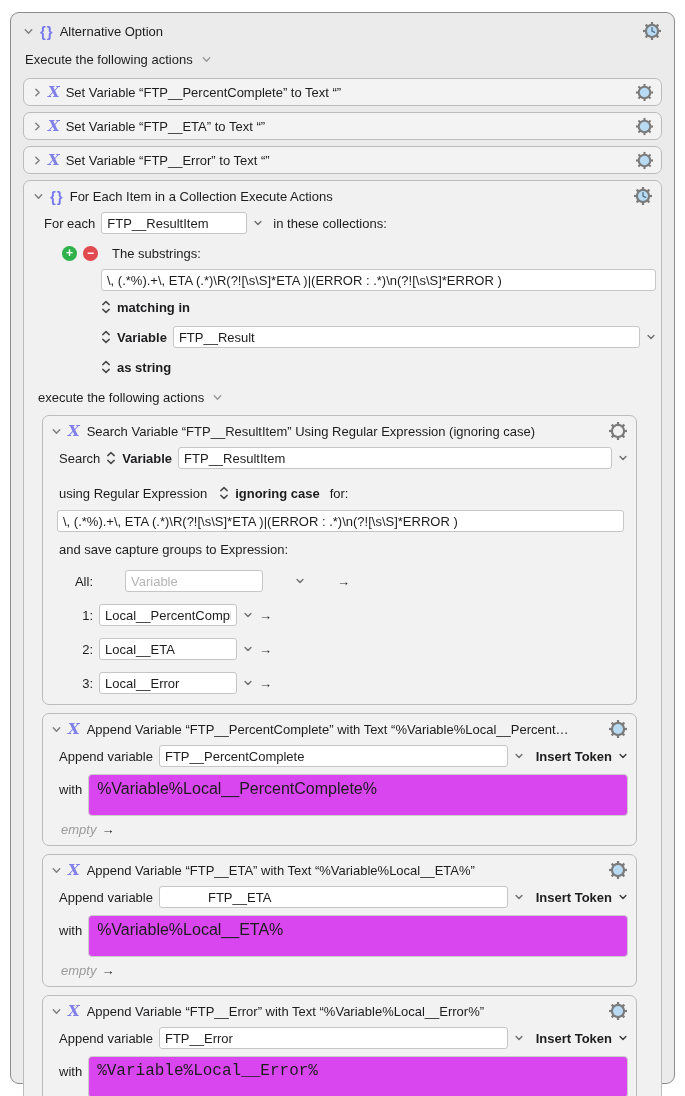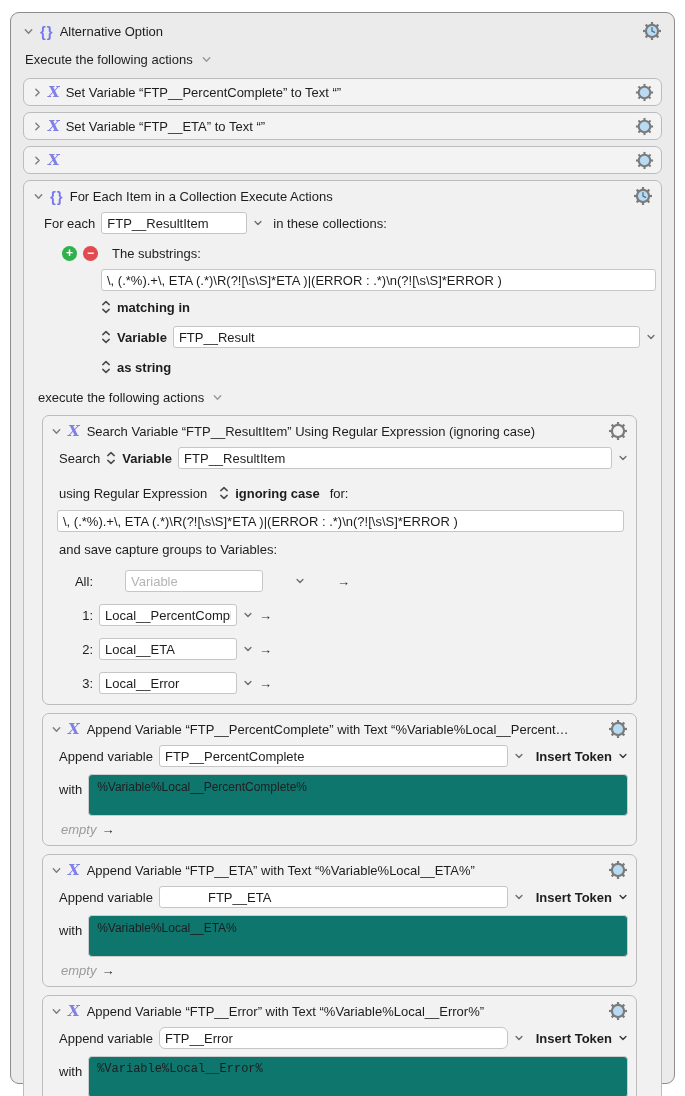--- a/index.html
+++ b/index.html
@@ -17,22 +17,22 @@
   .fe{padding:2px 0 8px 0;}
   .fe-hdr{display:flex;align-items:center;gap:6px;height:26px;padding:0 8px 0 9px;}
   .row{display:flex;align-items:center;gap:6px;min-height:22px;margin-bottom:4px;}
   .b{font-weight:bold;}
   .braces{color:#7878ee;font-weight:bold;font-size:15px;letter-spacing:1px;line-height:1;}
   .script-x{color:#8080e8;font-family:"DejaVu Serif",serif;font-style:italic;font-weight:bold;
             font-size:15px;line-height:1;margin-right:1px;}
   .tfield{height:22px;box-sizing:border-box;border:1px solid #c6c6c6;border-radius:3px;background:#fff;
           padding:0 5px;font-family:"Liberation Sans",sans-serif;font-size:13px;color:#1d1d1f;}
   .tfield::placeholder{color:#b4b4b4;}
-  .tarea{box-sizing:border-box;border:1px solid #cccccc;border-radius:4px;background:#0f766e;resize:none;
-         padding:5px 8px;font-family:"Liberation Sans",sans-serif;font-size:12px;color:#1d1d1f;height:42px;}
+  .tarea{box-sizing:border-box;border:1px solid #cccccc;border-radius:4px;background:#d946ef;resize:none;
+         padding:5px 8px;font-family:"Liberation Sans",sans-serif;font-size:16px;color:#1d1d1f;height:42px;}
   .circle-btn{width:15px;height:15px;border-radius:50%;display:inline-flex;align-items:center;
               justify-content:center;color:#fff;font-size:12px;font-weight:bold;line-height:1;}
   .plus{background:#2fb24c;}
   .minus{background:#e14b50;}
   .empty-row{display:flex;align-items:center;gap:5px;margin:6px 0 2px 0;}
   .empty-lbl{color:#9b9b9b;font-style:italic;}
   .goto-arrow{color:#2d2d2d;font-weight:bold;}
   .inner-box{margin:0 24px 8px 18px;background:#f2f2f2;border:1px solid #bcbcbc;border-radius:7px;
              padding:2px 8px 6px 8px;}
   .ib-hdr{display:flex;align-items:center;gap:6px;height:26px;}
@@ -106,20 +106,21 @@
           </g>
         <circle cx="10" cy="10" r="7.2" fill="#7b7b7b"></circle>
           <circle cx="10" cy="10" r="5" fill="#b8daf2"></circle>
       </svg>
     </div>
     <div class="action-row">
       <svg width="11" height="11" viewBox="0 0 12 12">
           <path d="M4.2 2.5 L7.8 6 L4.2 9.5" fill="none" stroke="#7e7e7e" stroke-width="1.6" stroke-linecap="round" stroke-linejoin="round"></path>
         </svg>
       <span class="script-x">X</span>
+      <span class="title-txt">Set Variable “FTP__Error” to Text “”</span>
       <span class="spacer"></span>
       <svg width="19" height="19" viewBox="0 0 20 20">
         <g fill="#7b7b7b">
             <rect x="8.9" y="1" width="2.2" height="18"></rect>
             <rect x="8.9" y="1" width="2.2" height="18" transform="rotate(45 10 10)"></rect>
             <rect x="8.9" y="1" width="2.2" height="18" transform="rotate(90 10 10)"></rect>
             <rect x="8.9" y="1" width="2.2" height="18" transform="rotate(135 10 10)"></rect>
           </g>
         <circle cx="10" cy="10" r="7.2" fill="#7b7b7b"></circle>
           <circle cx="10" cy="10" r="5" fill="#b8daf2"></circle>
@@ -238,21 +239,21 @@
               <path d="M1.8 4.6 L5 1.6 L8.2 4.6" fill="none" stroke="#4a4a4a" stroke-width="1.5" stroke-linecap="round" stroke-linejoin="round"></path>
               <path d="M1.8 9.4 L5 12.4 L8.2 9.4" fill="none" stroke="#4a4a4a" stroke-width="1.5" stroke-linecap="round" stroke-linejoin="round"></path>
             </svg>
           <span class="b">ignoring case</span>
           <span style="margin-left:4px;">for:</span>
         </div>
         <div class="row" style="margin-left:6px;margin-right:4px;">
           <input class="tfield" style="flex: 1 1 0%;" value="\, (.*%).+\, ETA (.*)\R(?![\s\S]*ETA )|(ERROR : .*)\n(?![\s\S]*ERROR )">
         </div>
         <div class="row" style="margin-left:8px;height:26px;">
-          <span>and save capture groups to Variables:</span>
+          <span>and save capture groups to Expression:</span>
         </div>
         <div class="row" style="margin-left:8px;height:30px;gap:32px;">
           <span style="width:34px;text-align:right;">All:</span>
           <input class="tfield" style="width: 138px;" placeholder="Variable">
           <svg width="10" height="10" viewBox="0 0 12 12">
               <path d="M2.5 4.2 L6 7.8 L9.5 4.2" fill="none" stroke="#6f6f6f" stroke-width="1.7" stroke-linecap="round" stroke-linejoin="round"></path>
             </svg>
           <span class="goto-arrow">→</span>
         </div>
         <div class="row" style="margin-left:8px;height:30px;">
@@ -375,21 +376,21 @@
                 <rect x="8.9" y="1" width="2.2" height="18" transform="rotate(45 10 10)"></rect>
                 <rect x="8.9" y="1" width="2.2" height="18" transform="rotate(90 10 10)"></rect>
                 <rect x="8.9" y="1" width="2.2" height="18" transform="rotate(135 10 10)"></rect>
               </g>
             <circle cx="10" cy="10" r="7.2" fill="#7b7b7b"></circle>
               <circle cx="10" cy="10" r="5" fill="#b8daf2"></circle>
           </svg>
         </div>
         <div class="row" style="margin-left:8px;height:28px;">
           <span>Append variable</span>
-          <input class="tfield" style="flex: 1 1 0%; border-radius: 6px;" value="FTP__Error">
+          <input class="tfield" style="flex: 1 1 0%;" value="FTP__Error">
           <svg width="10" height="10" viewBox="0 0 12 12">
               <path d="M2.5 4.2 L6 7.8 L9.5 4.2" fill="none" stroke="#6f6f6f" stroke-width="1.7" stroke-linecap="round" stroke-linejoin="round"></path>
             </svg>
           <span class="b" style="margin-left:6px;">Insert Token</span>
           <svg width="10" height="10" viewBox="0 0 12 12">
               <path d="M2.5 4.2 L6 7.8 L9.5 4.2" fill="none" stroke="#3c3c3c" stroke-width="1.7" stroke-linecap="round" stroke-linejoin="round"></path>
             </svg>
         </div>
         <div class="row" style="margin-left:8px;align-items:flex-start;">
           <span style="margin-top:8px;">with</span>

